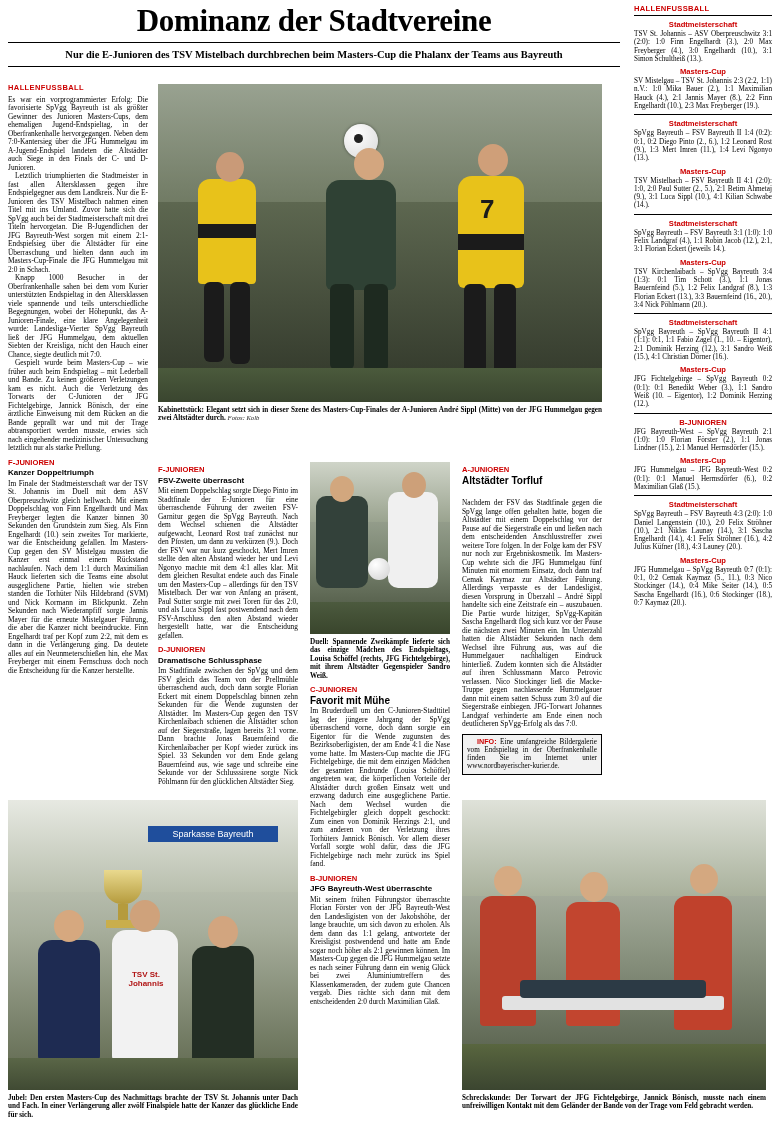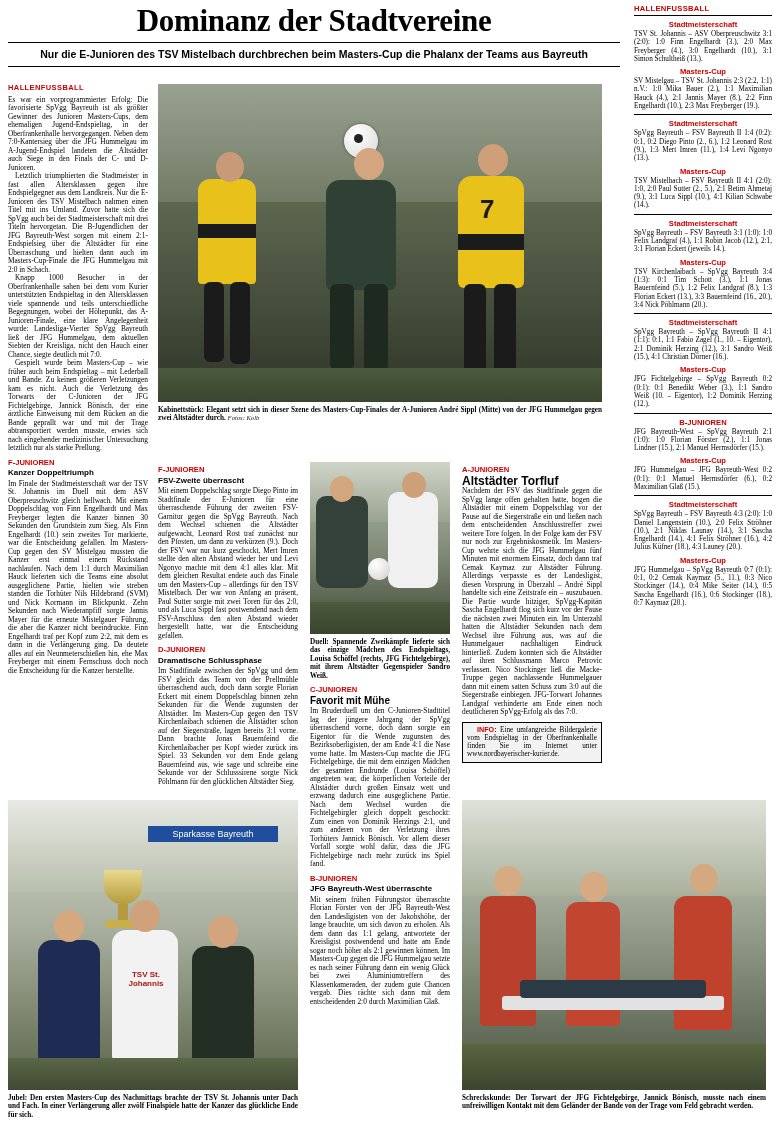--- a/index.html
+++ b/index.html
@@ -3,21 +3,21 @@
 <meta charset="utf-8">
 <style>
   html,body{margin:0;padding:0;background:#ffffff;}
   body{width:778px;height:1141px;font-family:"Liberation Serif",serif;color:#000;overflow:hidden;}
   .page{position:relative;width:778px;height:1141px;}
 
   
   .masthead{position:absolute;left:8px;top:4px;width:612px;}
   .headline{font-family:"Liberation Serif",serif;font-weight:bold;font-size:31px;line-height:34px;text-align:center;letter-spacing:-0.3px;}
   .hr-top{border-top:1px solid #000;margin:4px 0 5px 0;}
-  .subhead{font-size:10.5px;font-weight:bold;text-align:center;line-height:13px;font-family:Liberation Sans, sans-serif;}
+  .subhead{font-size:10.5px;font-weight:bold;text-align:center;line-height:13px;font-family:Liberation Serif, serif;}
   .hr-sub{border-top:1px solid #000;margin:5px 0 0 0;}
 
   .kicker{color:#cc0000;font-family:"Liberation Sans",sans-serif;font-weight:bold;font-size:7.5px;letter-spacing:0.4px;}
 
   
   .col{position:absolute;font-family:"Liberation Serif",serif;font-size:7.4px;line-height:8.5px;text-align:justify;}
   .col p{margin:0 0 0 0;text-indent:0;}
   .col p + p{text-indent:7px;}
   .subtitle{font-family:"Liberation Sans",sans-serif;font-weight:bold;font-size:7.6px;color:#cc0000;margin:6px 0 2px 0;}
 
@@ -81,21 +81,21 @@
     <div class="subtitle">C-JUNIOREN</div>
     <div style="font-family:'Liberation Sans',sans-serif;font-weight:bold;font-size:10px;margin-bottom:2px;">Favorit mit Mühe</div>
     <p>Im Bruderduell um den C-Junioren-Stadttitel lag der jüngere Jahrgang der SpVgg überraschend vorne, doch dann sorgte ein Eigentor für die Wende zugunsten des Bezirksoberligisten, der am Ende 4:1 die Nase vorne hatte. Im Masters-Cup machte die JFG Fichtelgebirge, die mit dem einzigen Mädchen der gesamten Endrunde (Louisa Schöffel) angetreten war, die körperlichen Vorteile der Altstädter durch großen Einsatz wett und erzwang dadurch eine ausgeglichene Partie. Nach dem Wechsel wurden die Fichtelgebirgler gleich doppelt geschockt: Zum einen von Dominik Herzings 2:1, und zum anderen von der Verletzung ihres Torhüters Jannick Bönisch. Vor allem dieser Vorfall sorgte wohl dafür, dass die JFG Fichtelgebirge nach mehr zurück ins Spiel fand.</p>
     <div class="subtitle">B-JUNIOREN</div>
     <div style="font-family:'Liberation Sans',sans-serif;font-weight:bold;font-size:8px;margin-bottom:2px;">JFG Bayreuth-West überraschte</div>
     <p>Mit seinem frühen Führungstor überraschte Florian Förster von der JFG Bayreuth-West den Landesligisten von der Jakobshöhe, der lange brauchte, um sich davon zu erholen. Als dem dann das 1:1 gelang, antwortete der Kreisligist postwendend und hatte am Ende sogar noch höher als 2:1 gewinnen können. Im Masters-Cup gegen die JFG Hummelgau setzte es nach seiner Führung dann ein wenig Glück bei zwei Aluminiumtreffern des Klassenkameraden, der zudem gute Chancen vergab. Dies rächte sich dann mit dem entscheidenden 2:0 durch Maximilian Glaß.</p>
   </div>
 
   <div class="col" style="left:462px;top:460px;width:140px;">
     <div class="subtitle">A-JUNIOREN</div>
-    <div style="font-family:'Liberation Sans',sans-serif;font-weight:bold;font-size:12px;margin-bottom:2px;">Altstädter Torfluf</div>
+    <div style="font-family:'Liberation Sans',sans-serif;font-weight:bold;font-size:10px;margin-bottom:14px;">Altstädter Torfluf</div>
     <p>Nachdem der FSV das Stadtfinale gegen die SpVgg lange offen gehalten hatte, bogen die Altstädter mit einem Doppelschlag vor der Pause auf die Siegerstraße ein und ließen nach dem entscheidenden Anschlusstreffer zwei weitere Tore folgen. In der Folge kam der FSV nur noch zur Ergebniskosmetik. Im Masters-Cup wehrte sich die JFG Hummelgau fünf Minuten mit enormem Einsatz, doch dann traf Cemak Kaymaz zur Altstädter Führung. Allerdings verpasste es der Landesligist, diesen Vorsprung in Überzahl – André Sippl handelte sich eine Zeitstrafe ein – auszubauen. Die Partie wurde hitziger, SpVgg-Kapitän Sascha Engelhardt flog sich kurz vor der Pause die nächsten zwei Minuten ein. Im Unterzahl hatten die Altstädter Sekunden nach dem Wechsel ihre Führung aus, was auf die Hummelgauer nachhaltigen Eindruck hinterließ. Zudem konnten sich die Altstädter auf ihren Schlussmann Marco Petrovic verlassen. Nico Stockinger ließ die Macke-Truppe gegen nachlassende Hummelgauer dann mit einem satten Schuss zum 3:0 auf die Siegerstraße einbiegen. JFG-Torwart Johannes Landgraf verhinderte am Ende einen noch deutlicheren SpVgg-Erfolg als das 7:0.</p>
     <div class="infobox">
       <span class="itag">INFO:</span>
       <span>Eine umfangreiche Bildergalerie vom Endspieltag in der Oberfrankenhalle finden Sie im Internet unter www.nordbayerischer-kurier.de.</span>
     </div>
   </div>
 
   <div class="col" style="left:310px;top:640px;width:140px;">
   </div>
 

